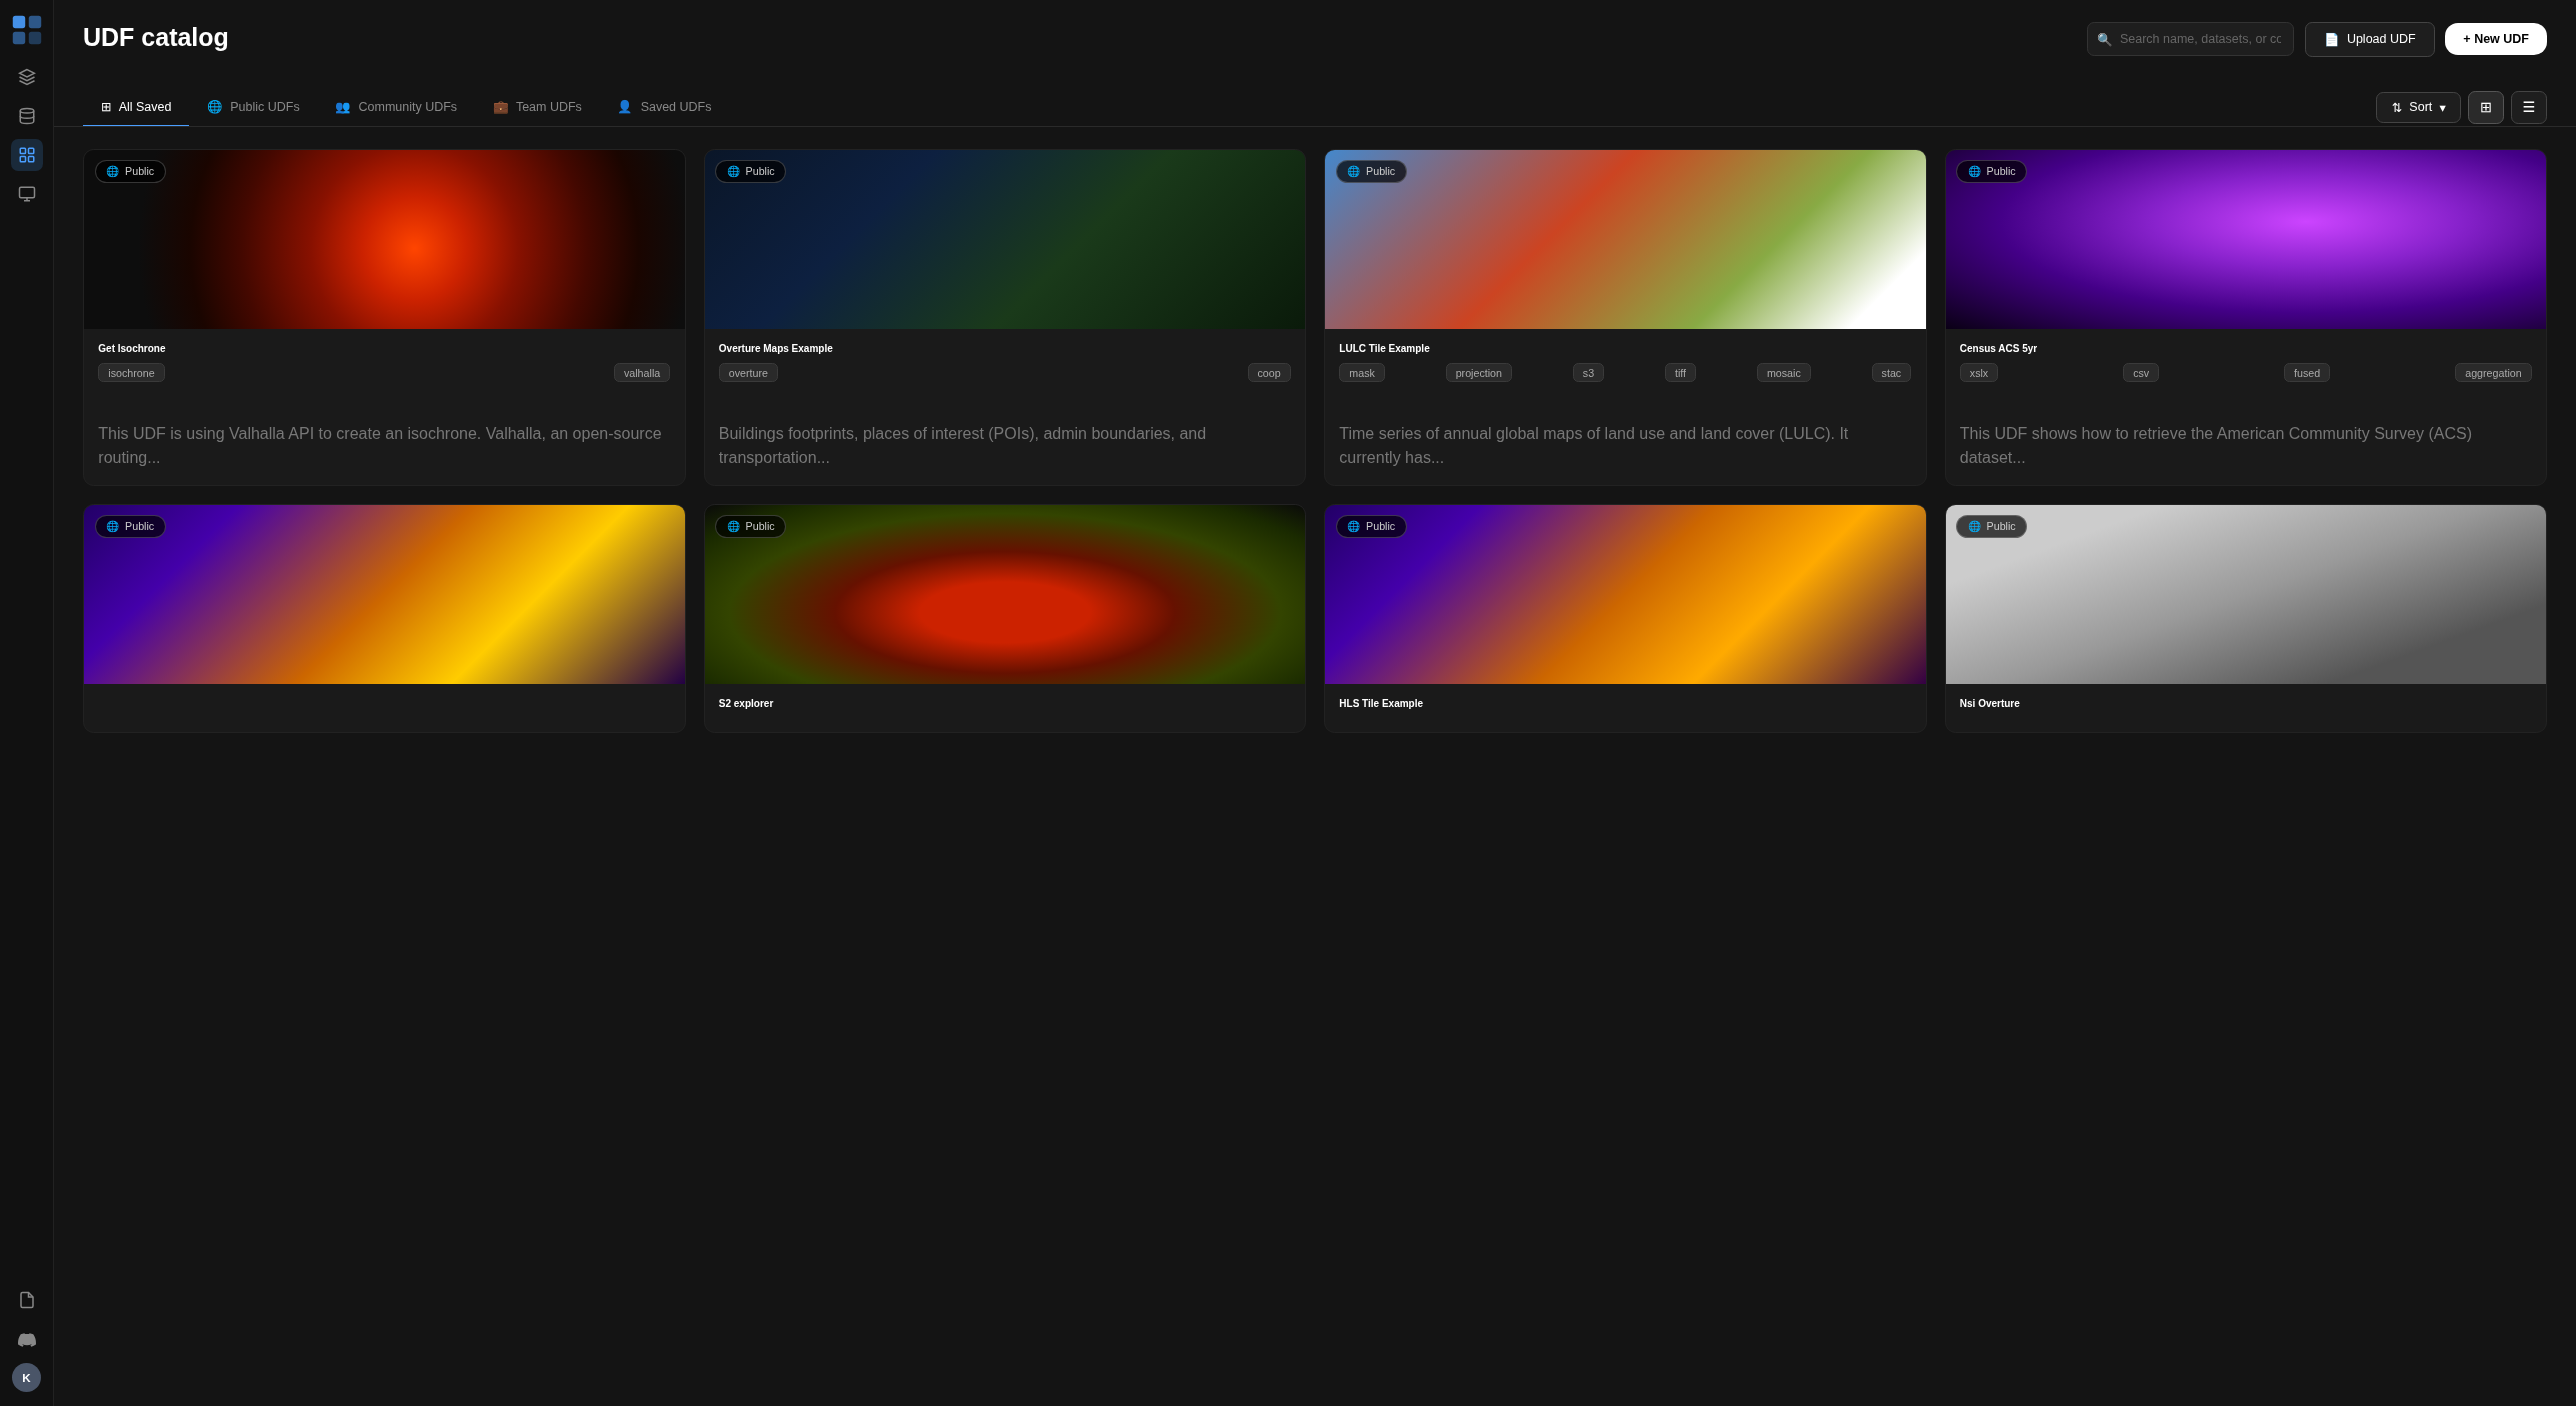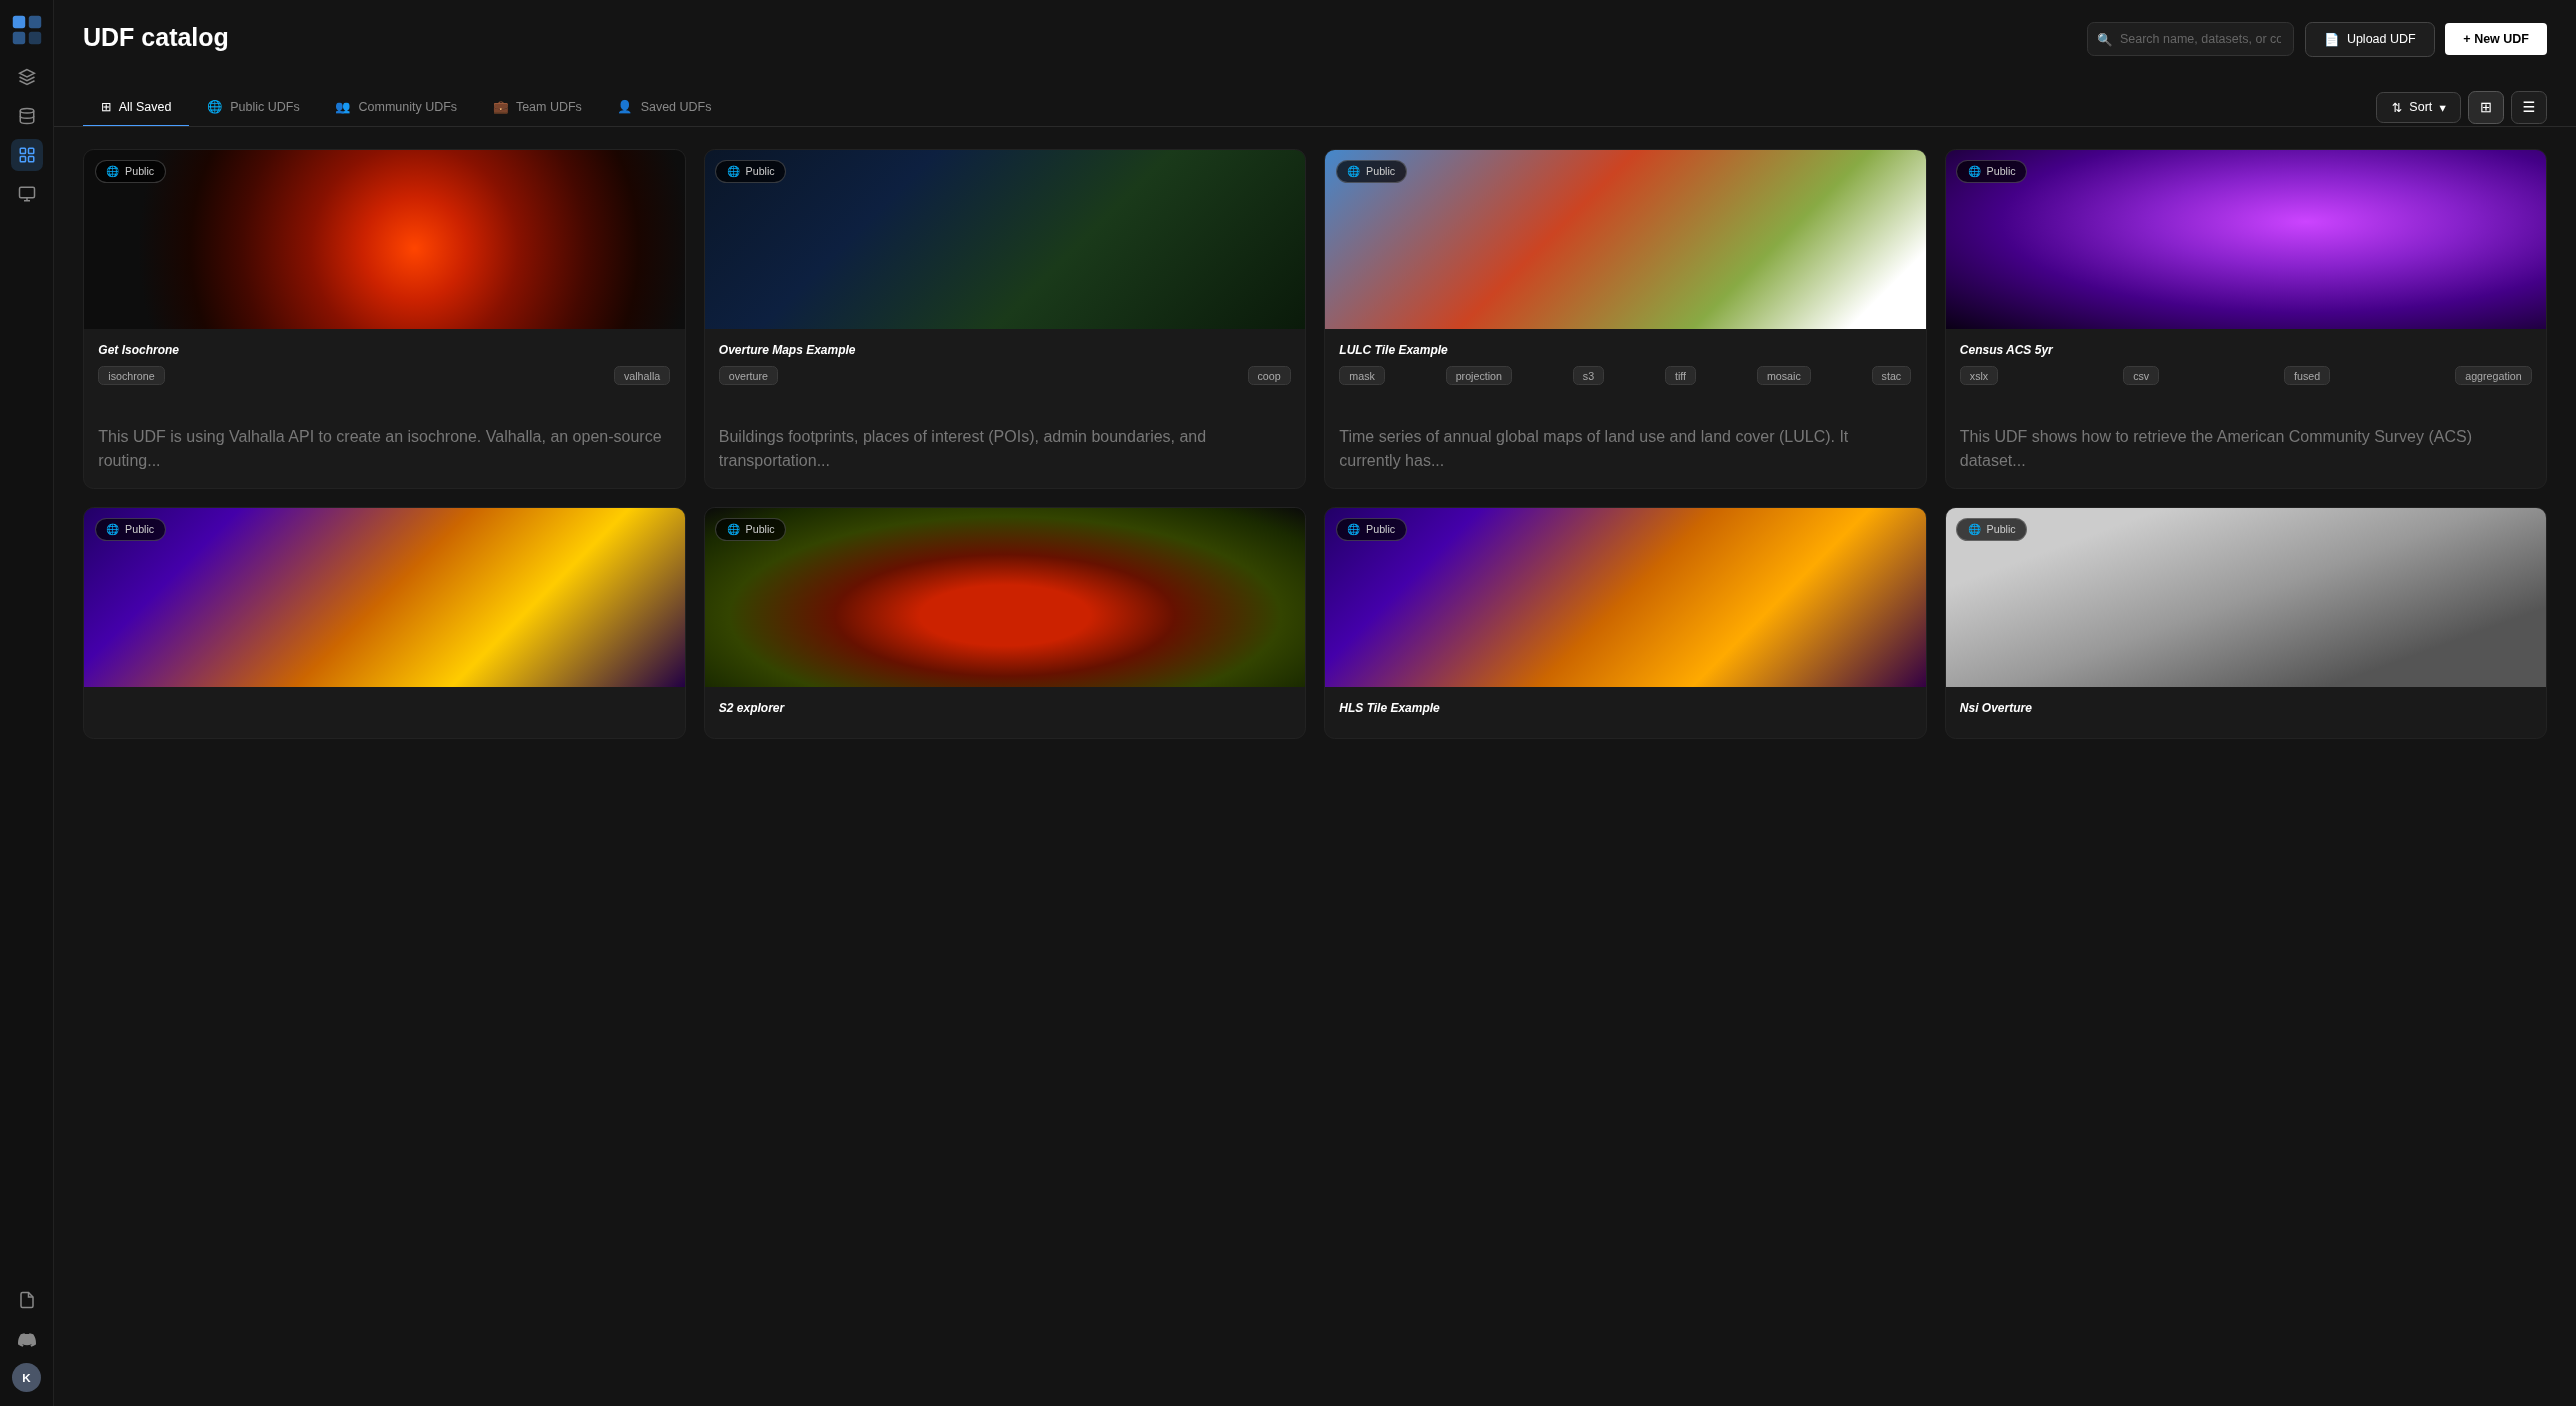--- a/index.html
+++ b/index.html
@@ -112,21 +112,21 @@
       font-size: 12.5px;
       cursor: pointer;
       display: flex;
       align-items: center;
       gap: 7.2px;
       white-space: nowrap;
     }
     .new-udf-btn {
       background: #ffffff;
       border: none;
-      border-radius: 4px;
+      border-radius: 13px;
       padding: 9px 18px;
       color: #000000;
       font-size: 12.5px;
       font-weight: 600;
       cursor: pointer;
       display: flex;
       align-items: flex-start;
       gap: 5.4px;
       white-space: nowrap;
     }
@@ -231,25 +231,24 @@
       font-size: 10.7px;
       color: #ccc;
       display: flex;
       align-items: center;
       gap: 5.4px;
     }
     .card-body {
       padding: 14.3px;
     }
     .card-title {
-      font-size: 12px;
+      font-size: 10px;
       font-weight: 700;
       color: #ffffff;
       margin-bottom: 9px;
-      font-style: italic;
     }
     .card-tags {
       display: flex;
       flex-wrap: wrap;
       gap: 5.4px;
       margin-bottom: 10.7px;
       justify-content: space-between;
     }
     .tag {
       background: #2a2a2a;

